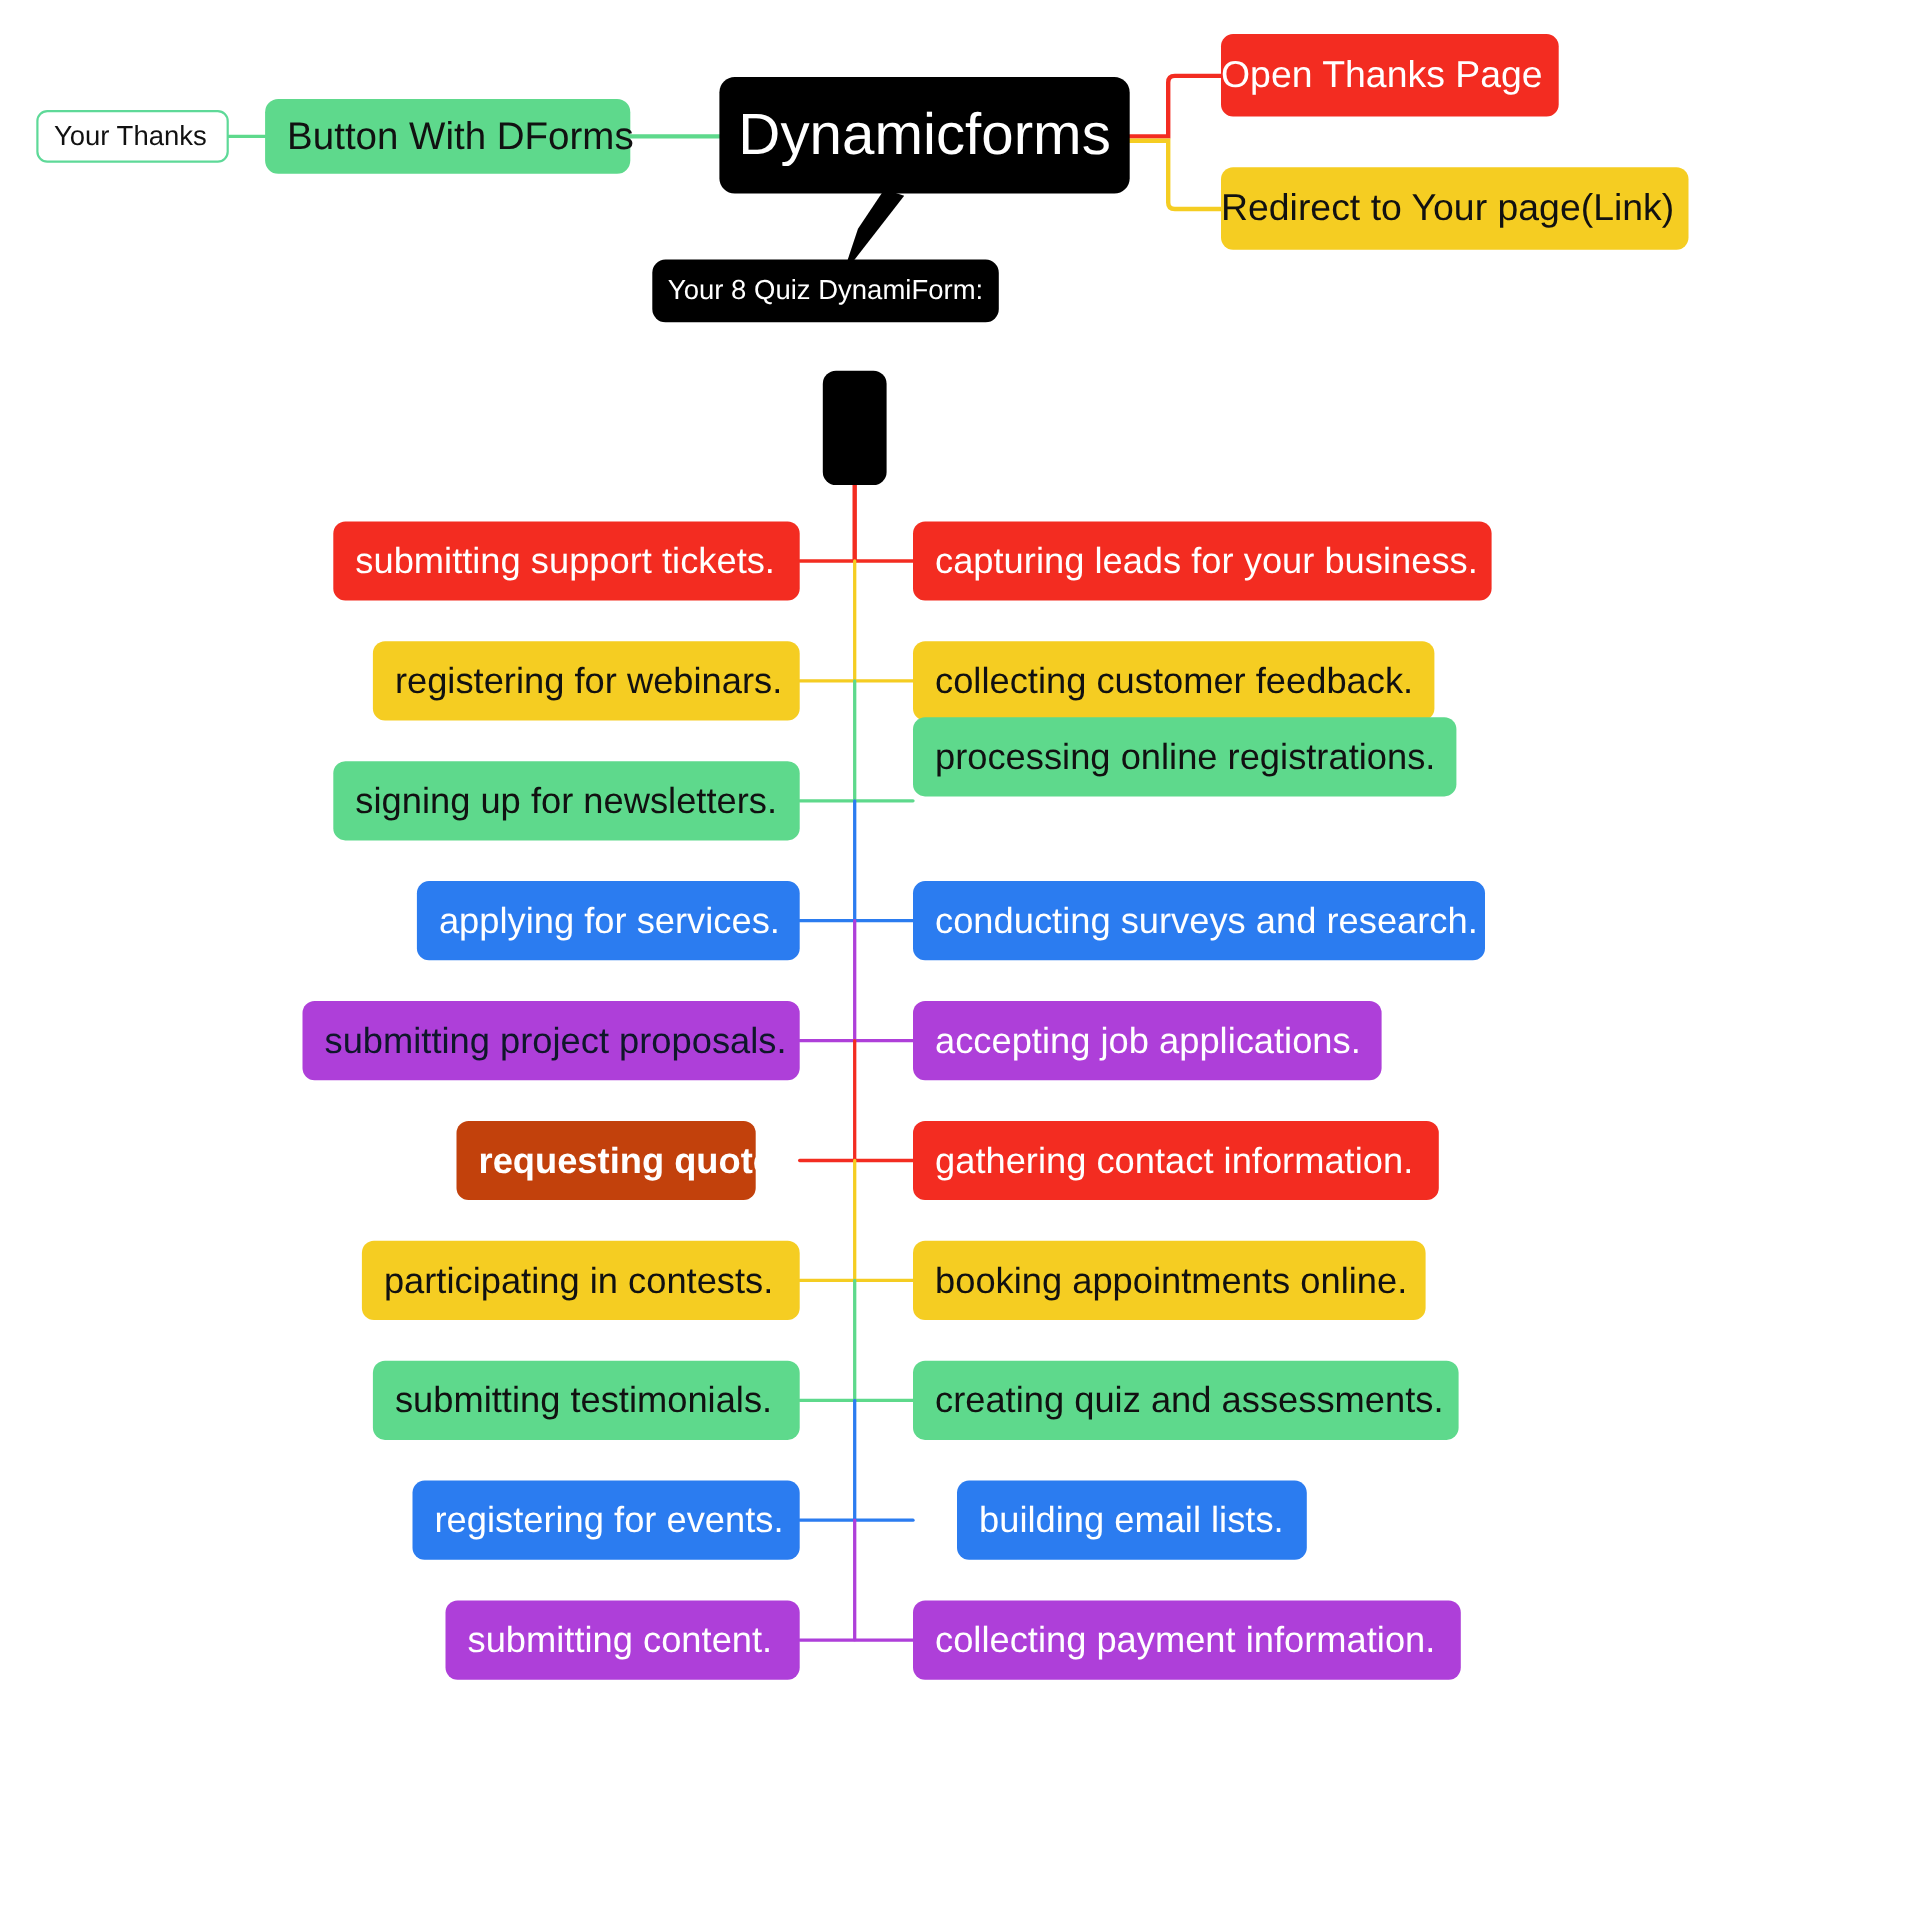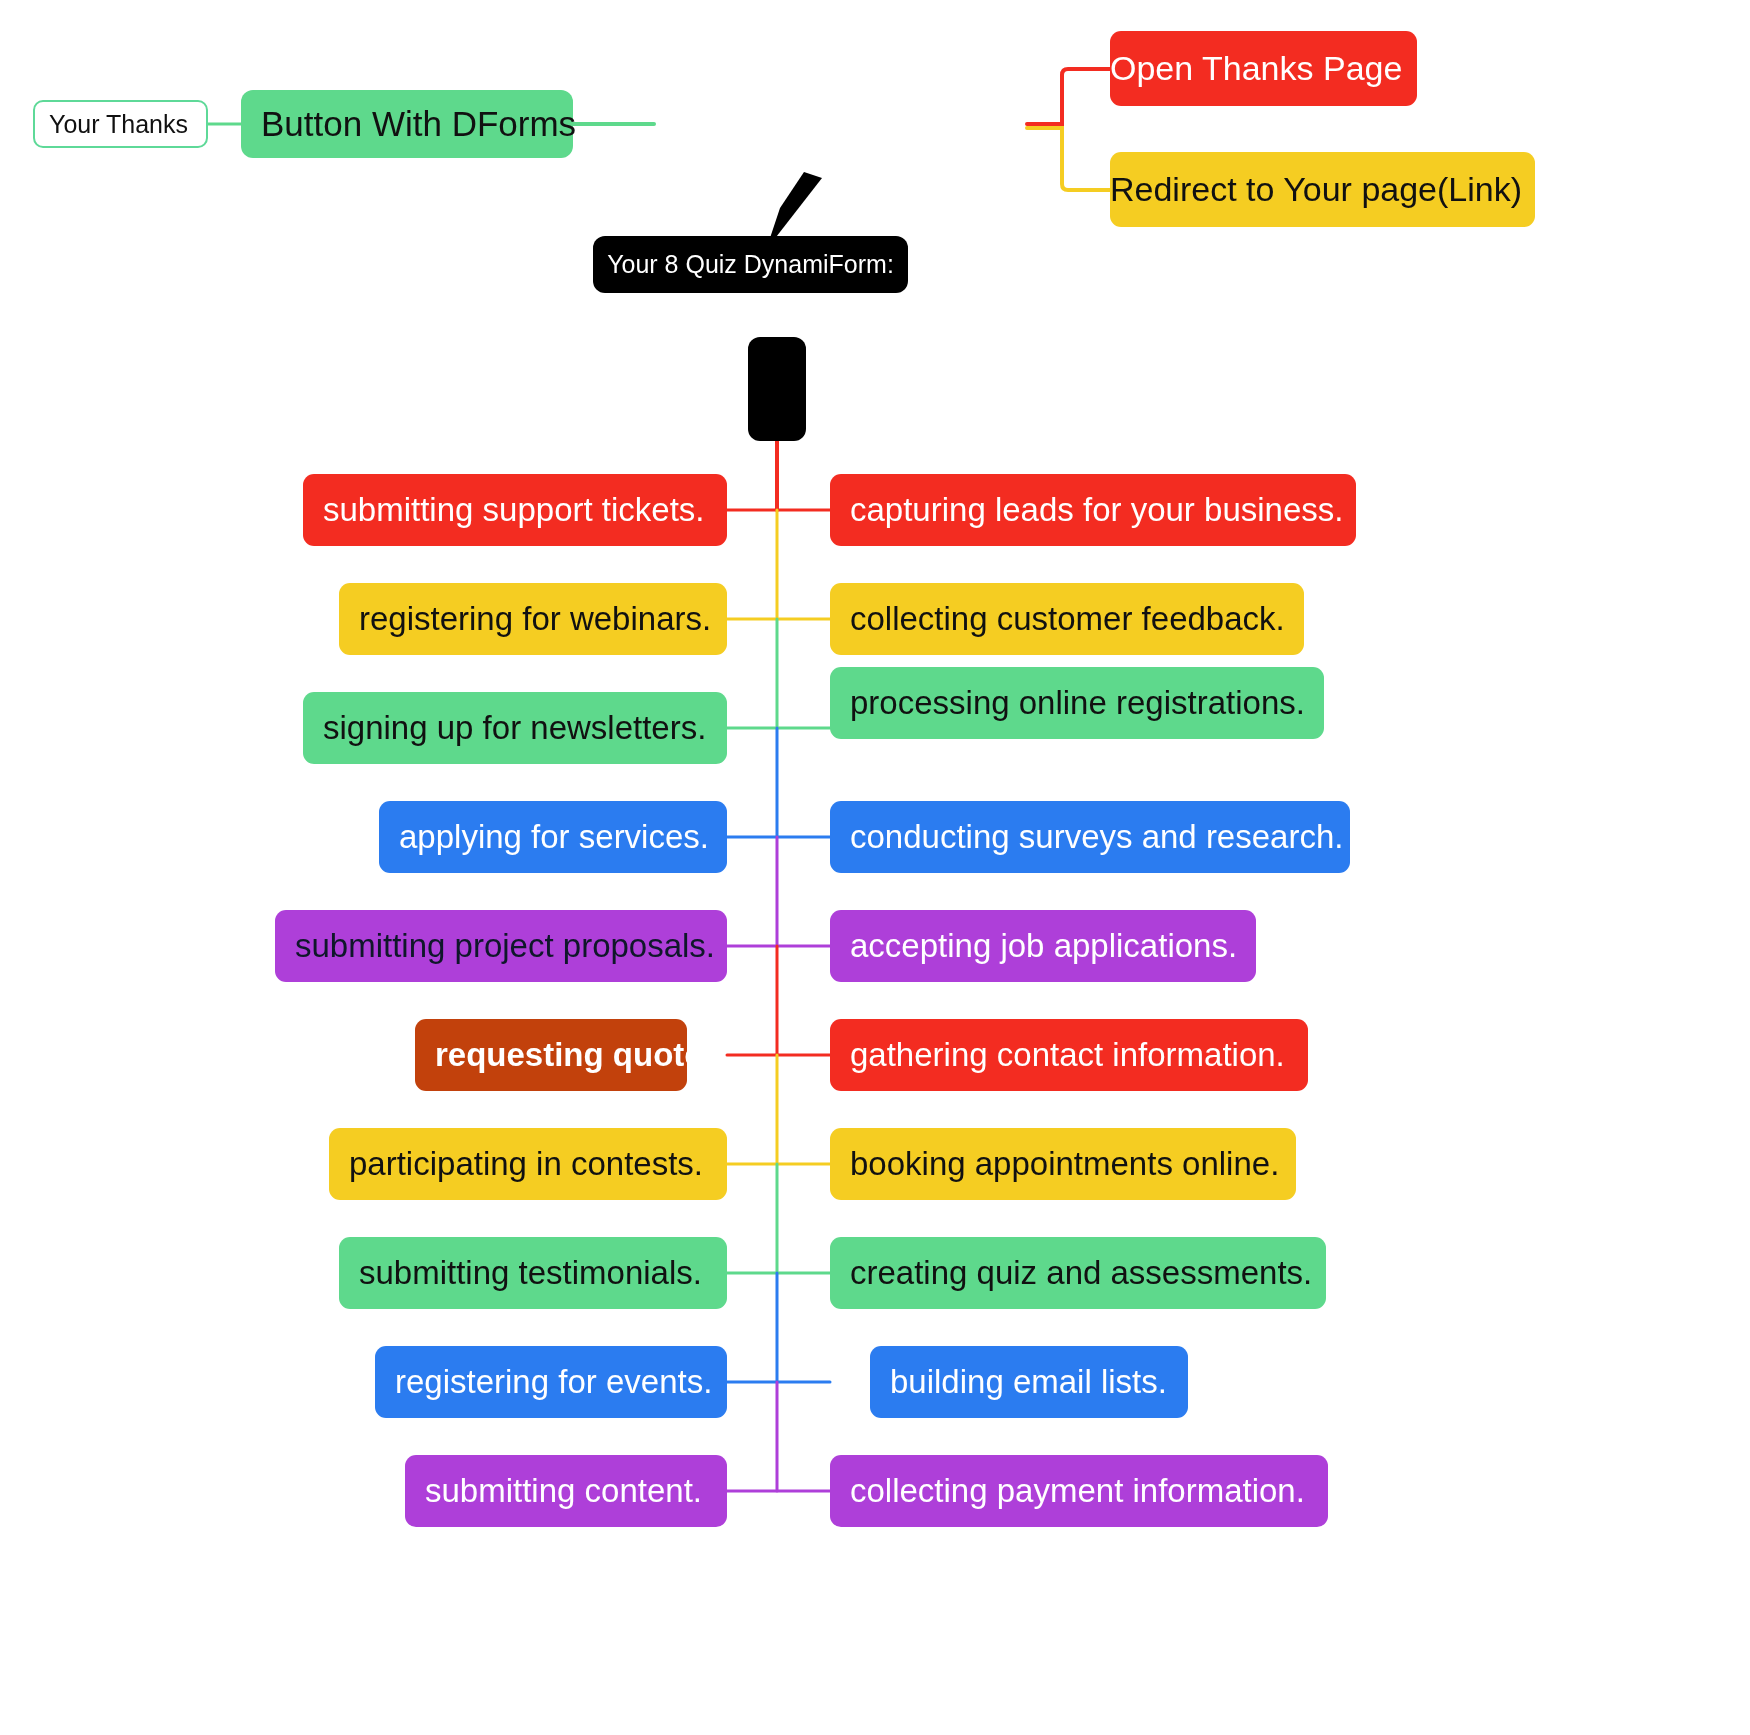--- a/index.html
+++ b/index.html
@@ -114,20 +114,23 @@
     </svg>
 
   <div class="node n-website" style="background: rgb(255, 255, 255); border-color: rgb(94, 217, 152); color: rgb(17, 17, 17);">
     <span>Your Thanks</span>
   </div>
 
   <div class="node n-button" style="background: rgb(94, 217, 140); color: rgb(17, 17, 17);">
     <span>Button With DForms</span>
   </div>
 
+  <div class="node n-root center-text" style="background: rgb(0, 0, 0); color: rgb(255, 255, 255);">
+    <span>Dynamicforms</span>
+  </div>
 
   <div class="node n-thanks" style="background: rgb(243, 44, 33); color: rgb(255, 255, 255);">
     <span>Open Thanks Page</span>
   </div>
 
   <div class="node n-redirect" style="background: rgb(245, 205, 34); color: rgb(17, 17, 17);">
     <span>Redirect to Your page(Link)</span>
   </div>
 
   <svg class="tail-svg" width="70" height="80" viewBox="0 0 70 80" xmlns="http://www.w3.org/2000/svg">
@@ -148,21 +151,21 @@
       </div>
       <div class="leaf left" style="left: 339px; top: 583px; width: 388px; background: rgb(245, 205, 34); color: rgb(17, 17, 17);">
         <span>registering for webinars.</span>
       </div>
       <div class="leaf right" style="left: 830px; top: 583px; width: 474px; background: rgb(245, 205, 34); color: rgb(17, 17, 17);">
         <span>collecting customer feedback.</span>
       </div>
       <div class="leaf left" style="left: 303px; top: 692px; width: 424px; background: rgb(94, 217, 140); color: rgb(17, 17, 17);">
         <span>signing up for newsletters.</span>
       </div>
-      <div class="leaf right" style="left: 830px; top: 667px; width: 494px; background: rgb(94, 217, 140); color: rgb(17, 17, 17);">
+      <div class="leaf right" style="left: 830px; top: 652px; width: 494px; background: rgb(94, 217, 140); color: rgb(17, 17, 17);">
         <span>processing online registrations.</span>
       </div>
       <div class="leaf left" style="left: 379px; top: 801px; width: 348px; background: rgb(43, 124, 240); color: rgb(255, 255, 255);">
         <span>applying for services.</span>
       </div>
       <div class="leaf right" style="left: 830px; top: 801px; width: 520px; background: rgb(43, 124, 240); color: rgb(255, 255, 255);">
         <span>conducting surveys and research.</span>
       </div>
       <div class="leaf left" style="left: 275px; top: 910px; width: 452px; background: rgb(174, 63, 217); color: #0f172a;">
         <span>submitting project proposals.</span>

